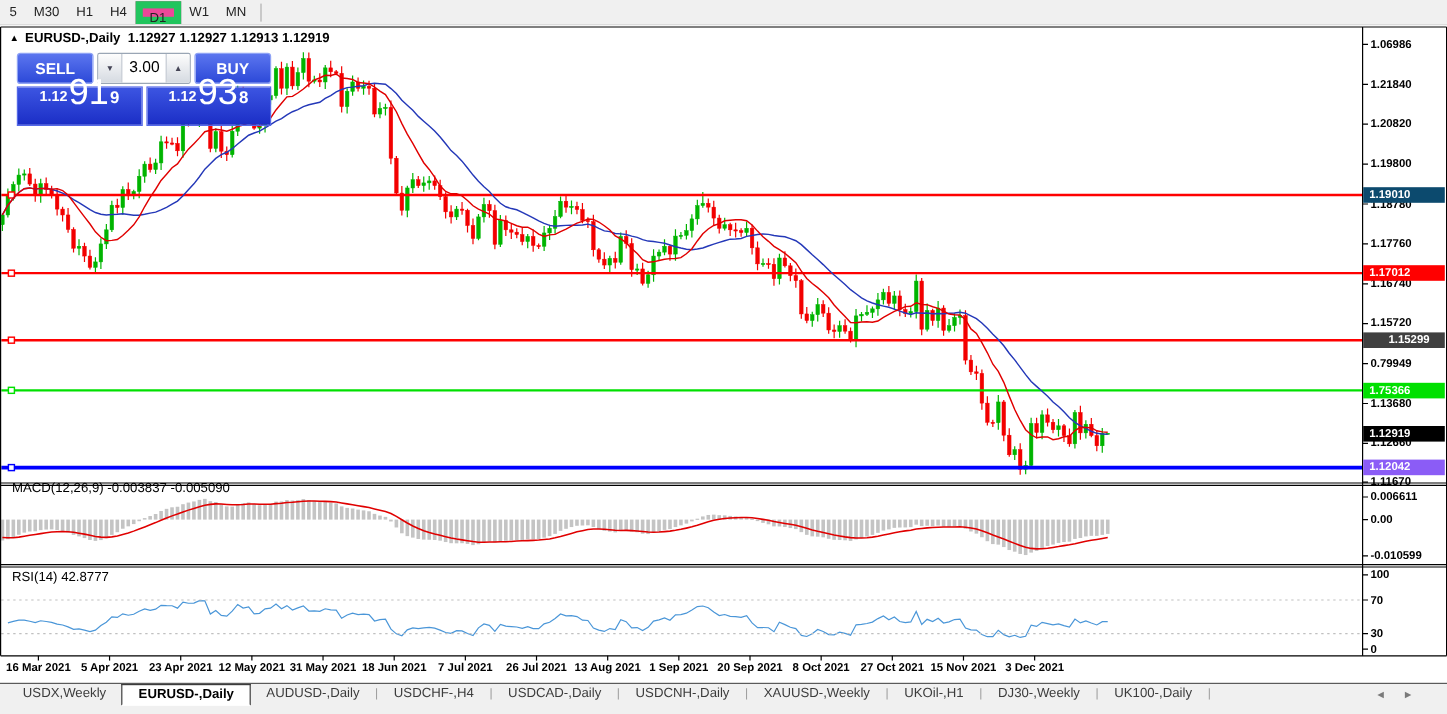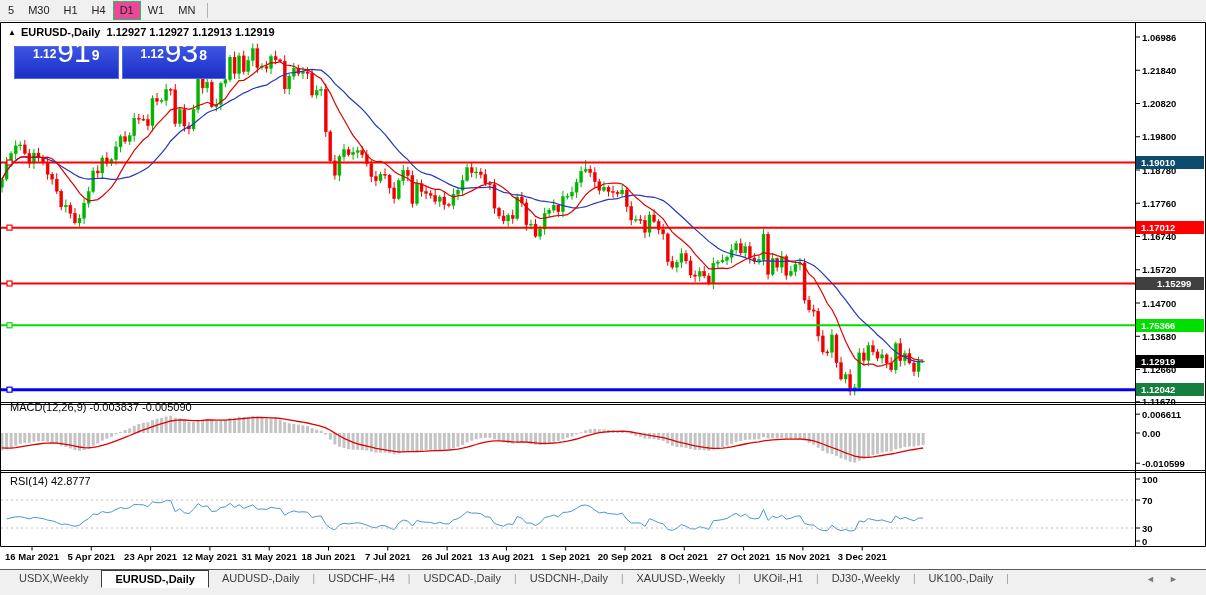--- a/index.html
+++ b/index.html
@@ -5,21 +5,21 @@
   html,body{margin:0;padding:0}
   body{
     width:1206px;height:595px;position:relative;overflow:hidden;
     background:#fff;font-family:"Liberation Sans","DejaVu Sans",sans-serif;
     -webkit-font-smoothing:antialiased;
   }
   
   .toolbar{position:absolute;left:0;top:0;width:1206px;height:21px;background:#f0f0f0;
     border-bottom:1px solid #dcdcdc;display:flex;align-items:center;padding-left:1px;box-sizing:border-box}
   .tf-btn{height:19px;line-height:19px;padding:0 7px;font-size:11px;color:#222;cursor:default;box-sizing:border-box}
-  .tf-btn.active{background:#ec4899;border:1px solid #22c55e;line-height:17px;padding:0 6px}
+  .tf-btn.active{background:#ec4899;border:6px solid #22c55e;line-height:17px;padding:0 6px}
   .tf-sep{width:1px;height:15px;background:#b0b0b0;margin:0 5px}
   
   .chart-title{position:absolute;left:8px;top:26px;font-size:11px;font-weight:700;color:#000;white-space:nowrap;z-index:5}
   .chart-title .arrow{font-size:8px;margin-right:5px;vertical-align:1px}
   .pane-label{position:absolute;font-size:11px;color:#000;z-index:4;white-space:nowrap}
   
   .trade-panel{position:absolute;left:14px;top:44px;width:212px;z-index:6}
   .tp-row1{display:flex;height:26px}
   .tp-btn{width:64px;background:linear-gradient(#5b75ef,#2c49d8);border:1px solid #8fa3f5;border-radius:3px;
     color:#fff;font-size:13px;font-weight:700;display:flex;align-items:center;justify-content:center;box-sizing:border-box}
@@ -750,20 +750,29 @@
     <div class="tf-btn">W1</div>
     <div class="tf-btn">MN</div>
     <div class="tf-sep"></div>
   </div>
 
 <div class="chart-title">
   <span class="arrow">▲</span><span>EURUSD-,Daily</span>&nbsp;&nbsp;<span>1.12927 1.12927 1.12913 1.12919</span>
 </div>
 
 <div class="trade-panel">
+  <div class="tp-row1">
+    <div class="tp-btn">SELL</div>
+    <div class="spinner">
+      <div class="spin-btn down">▼</div>
+      <div class="spin-value">3.00</div>
+      <div class="spin-btn up">▲</div>
+    </div>
+    <div class="tp-btn">BUY</div>
+  </div>
   <div class="tp-row2">
     <div class="price-box">
       <span class="pb-prefix">1.12</span>
       <span class="pb-big">91</span>
       <span class="pb-sup">9</span>
     </div>
     <div class="price-box">
       <span class="pb-prefix">1.12</span>
       <span class="pb-big">93</span>
       <span class="pb-sup">8</span>
@@ -776,36 +785,36 @@
 
 <div id="overlay">
     <div class="axis-label" style="top: 31.5px;">1.06986</div>
     <div class="axis-label" style="top: 64.752px;">1.21840</div>
     <div class="axis-label" style="top: 98.004px;">1.20820</div>
     <div class="axis-label" style="top: 131.256px;">1.19800</div>
     <div class="axis-label" style="top: 164.508px;">1.18780</div>
     <div class="axis-label" style="top: 197.76px;">1.17760</div>
     <div class="axis-label" style="top: 231.012px;">1.16740</div>
     <div class="axis-label" style="top: 264.264px;">1.15720</div>
-    <div class="axis-label" style="top: 297.516px;">1.14700</div>
+    <div class="axis-label" style="top: 297.516px;">0.79949</div>
     <div class="axis-label" style="top: 330.768px;">1.13680</div>
     <div class="axis-label" style="top: 364.02px;">1.12660</div>
     <div class="axis-label" style="top: 396.294px;">1.11670</div>
     <div class="axis-label" style="top: 408.659px;">0.006611</div>
     <div class="axis-label" style="top: 427.5px;">0.00</div>
     <div class="axis-label" style="top: 457.707px;">-0.010599</div>
     <div class="axis-label" style="top: 473.5px;">100</div>
     <div class="axis-label" style="top: 494.5px;">70</div>
     <div class="axis-label" style="top: 522.5px;">30</div>
     <div class="axis-label" style="top: 535.5px;">0</div>
     <div class="price-badge" style="top: 156.01px; background: #0c4a6e;">1.19010</div>
     <div class="price-badge" style="top: 221.145px; background: rgb(255, 0, 0);">1.17012</div>
     <div class="price-badge" style="top: 276.989px; background: #404040; padding-left: 21px;">1.15299</div>
     <div class="price-badge" style="top: 318.782px; background: rgb(0, 224, 0);">1.75366</div>
-    <div class="price-badge" style="top: 383.167px; background: #15803d;">1.12042</div>
+    <div class="price-badge" style="top: 383.167px; background: #8b5cf6;">1.12042</div>
     <div class="price-badge" style="top: 354.577px; background: rgb(0, 0, 0);">1.12919</div>
     <div class="date-label" style="left: -10px;">16 Mar 2021</div>
     <div class="date-label" style="left: 49.3px;">5 Apr 2021</div>
     <div class="date-label" style="left: 108.6px;">23 Apr 2021</div>
     <div class="date-label" style="left: 167.9px;">12 May 2021</div>
     <div class="date-label" style="left: 227.2px;">31 May 2021</div>
     <div class="date-label" style="left: 286.5px; text-align: center;">18 Jun 2021</div>
     <div class="date-label" style="left: 345.8px;">7 Jul 2021</div>
     <div class="date-label" style="left: 405.1px;">26 Jul 2021</div>
     <div class="date-label" style="left: 464.4px;">13 Aug 2021</div>

